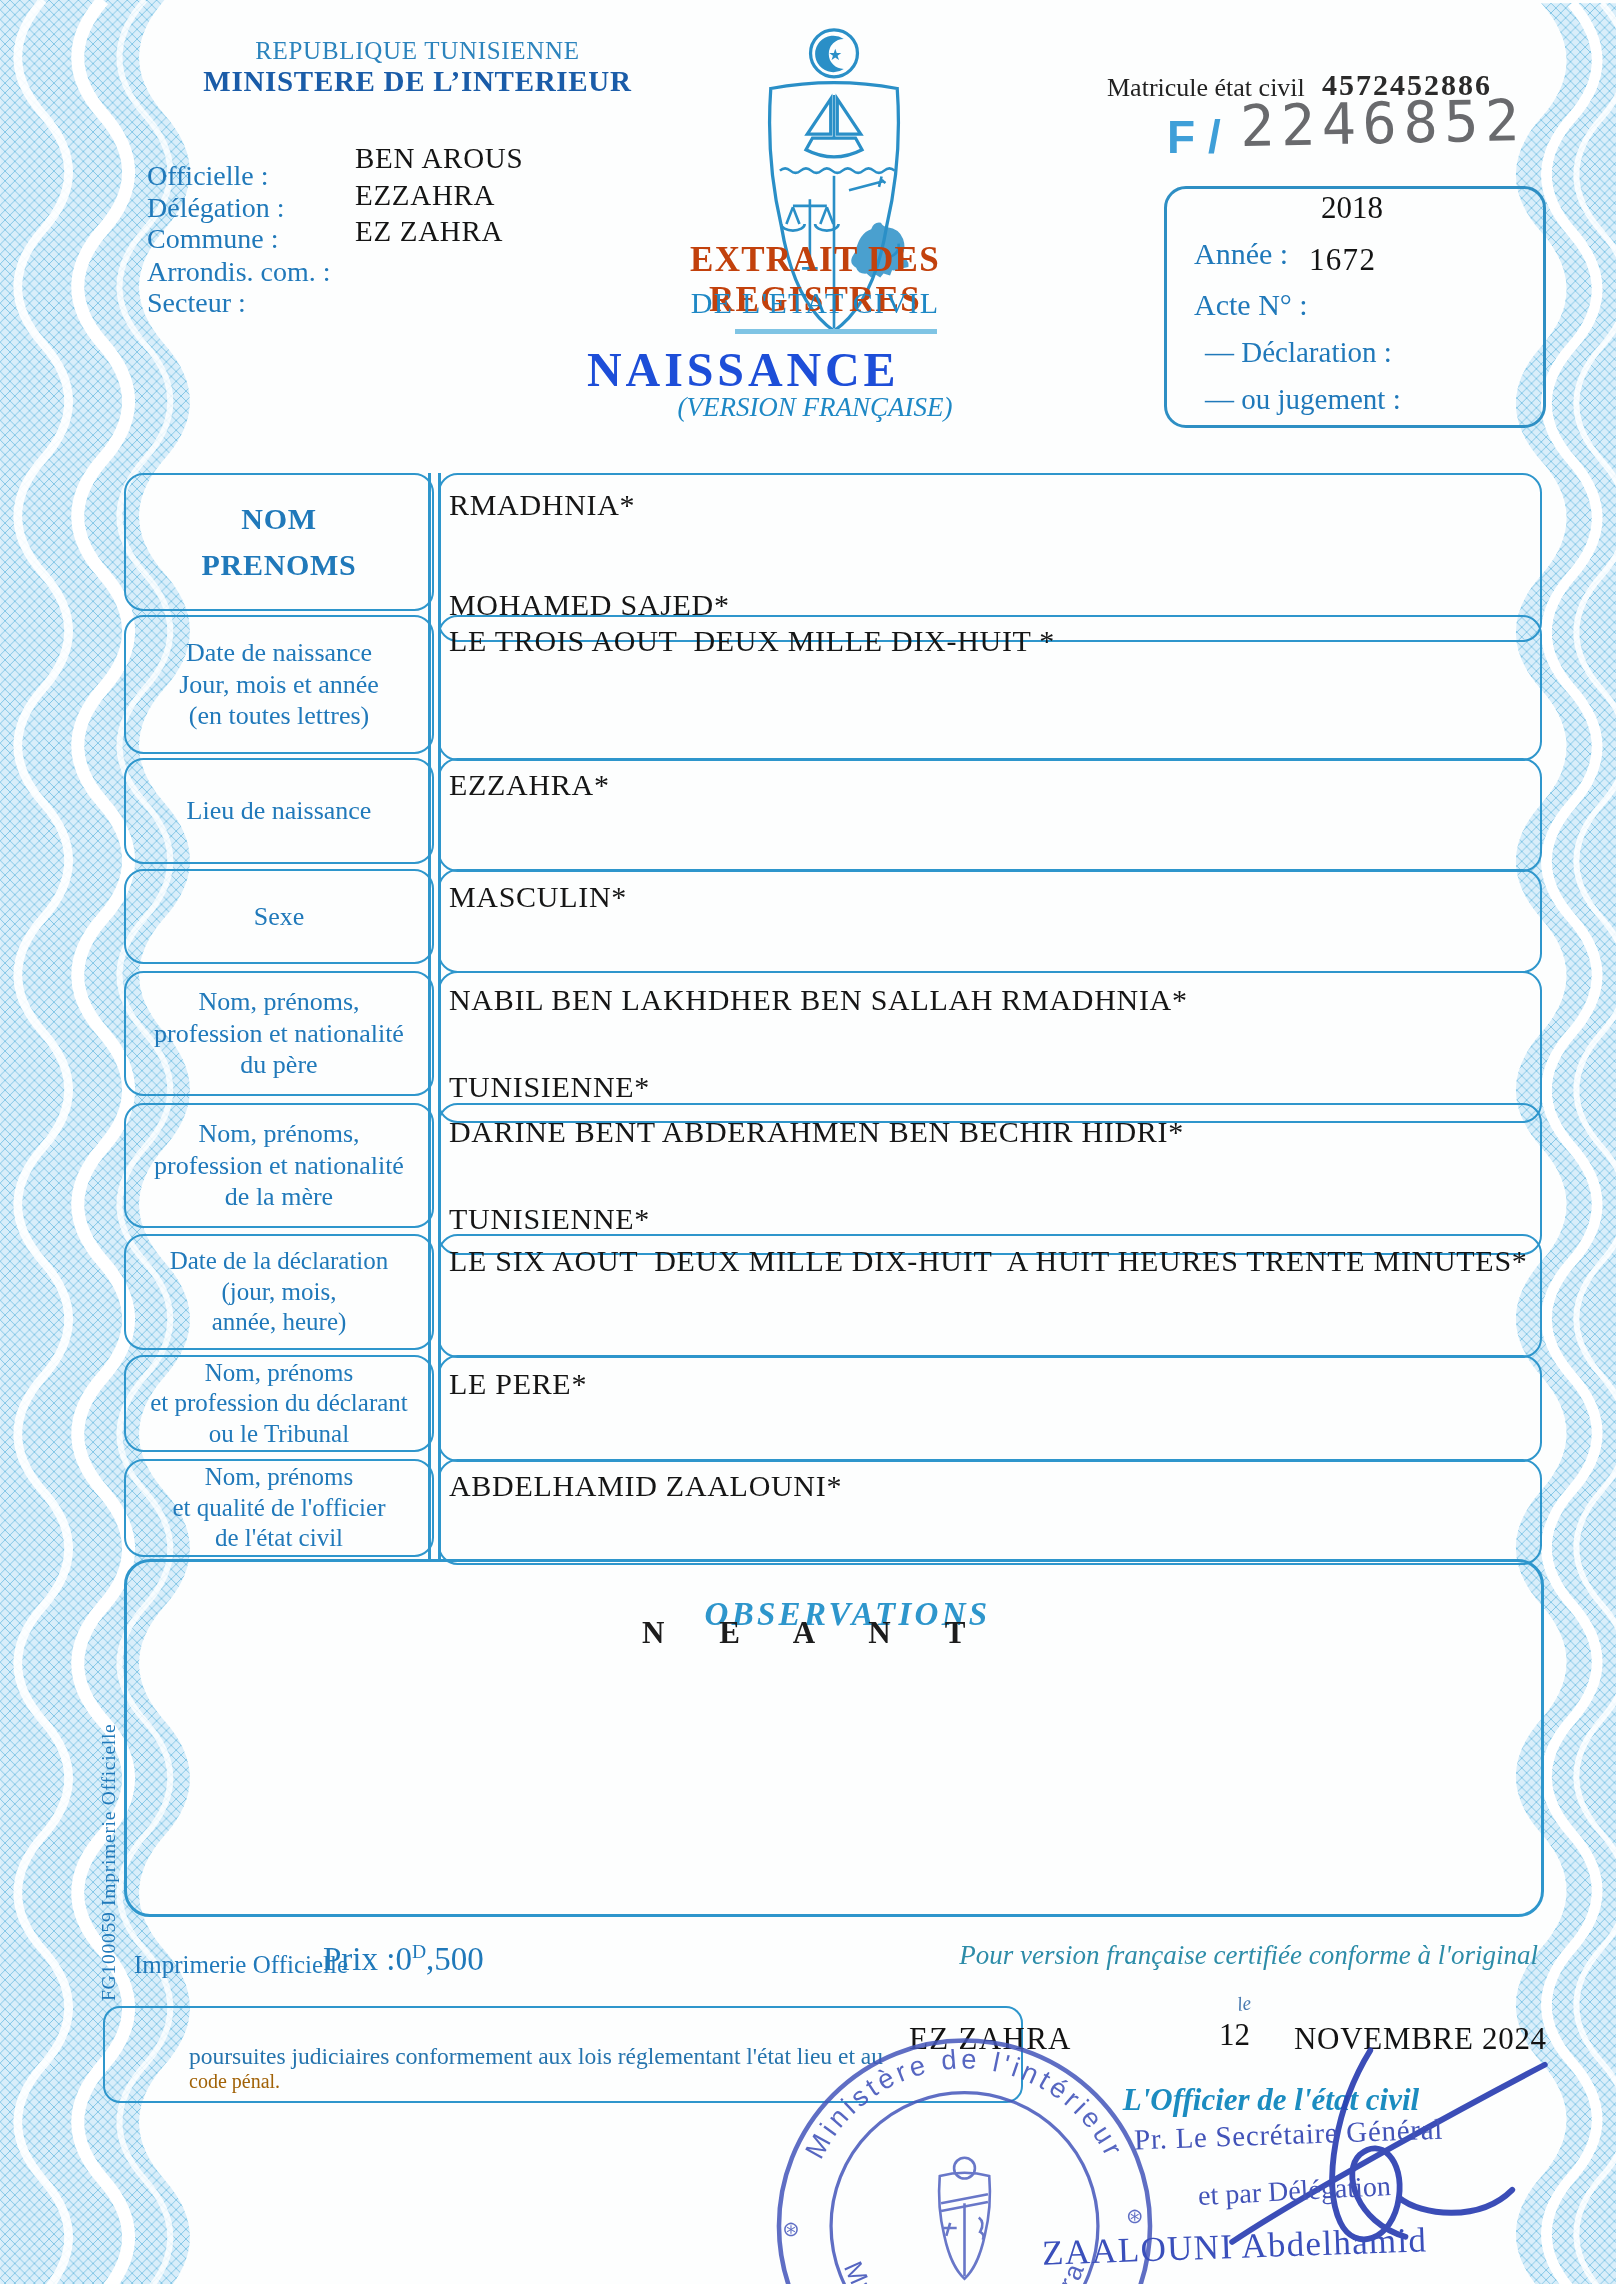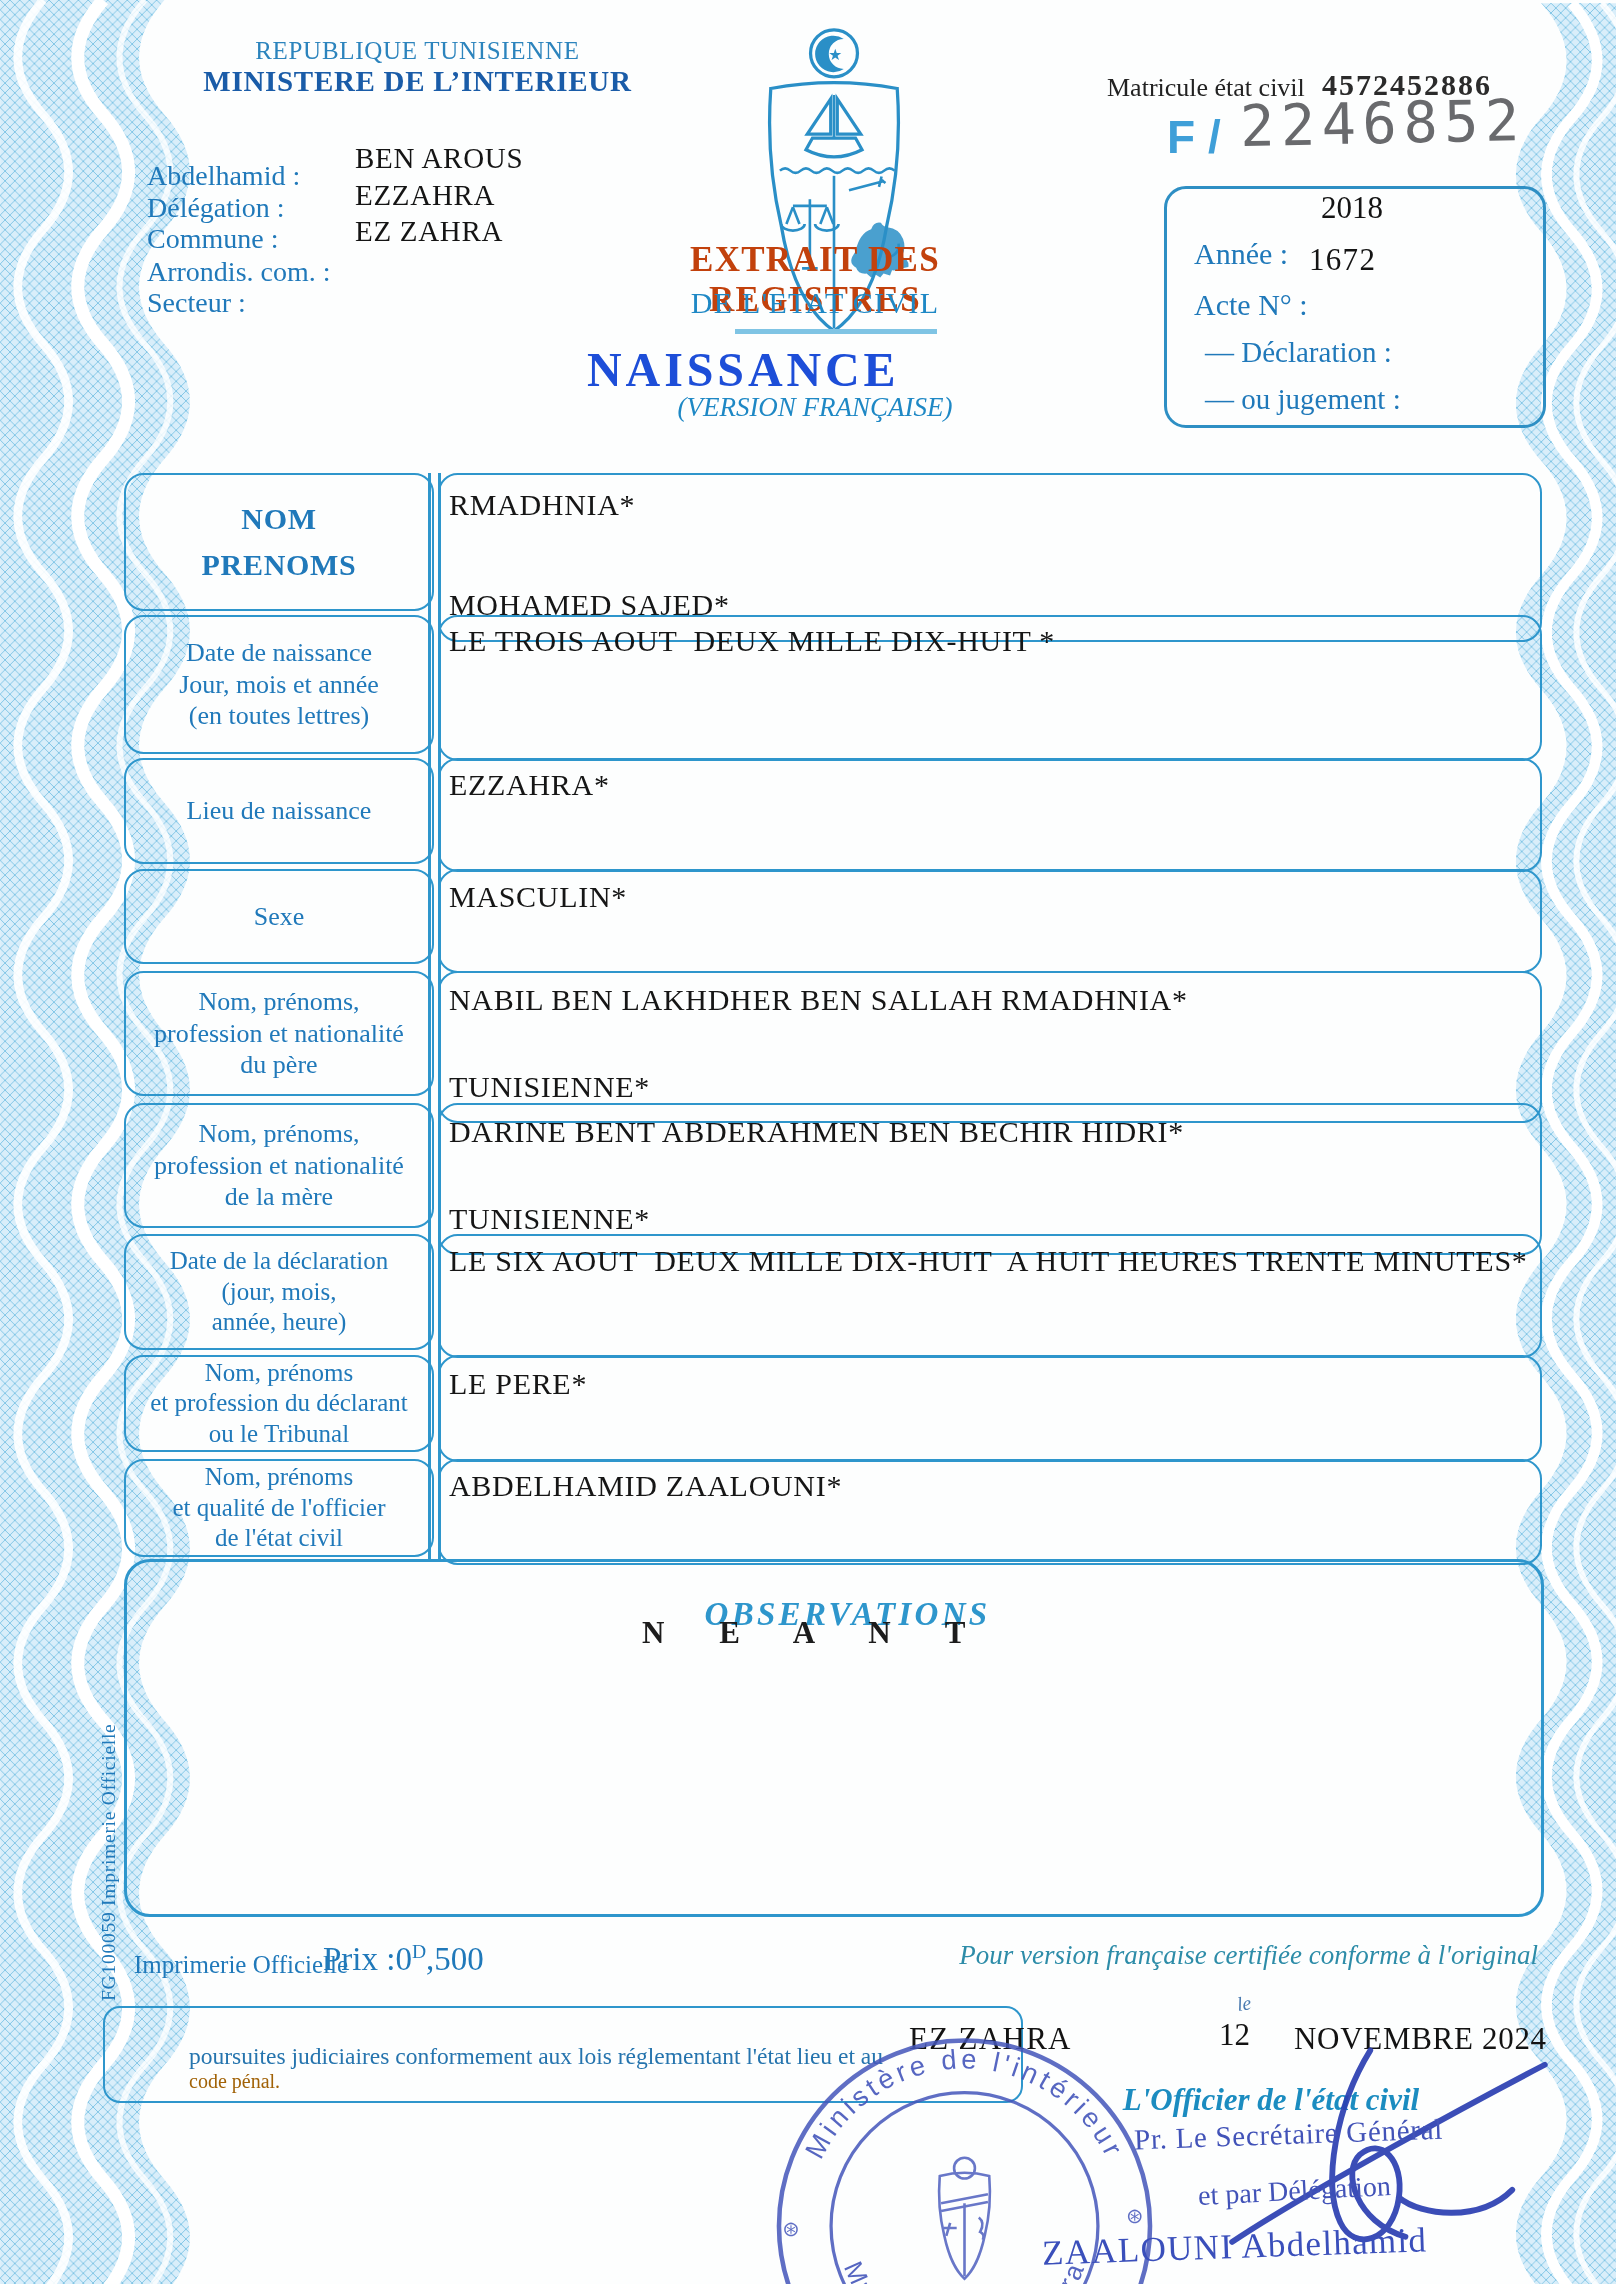--- a/index.html
+++ b/index.html
@@ -96,21 +96,21 @@
   </svg>
 
   <div class="abs rep">REPUBLIQUE TUNISIENNE</div>
   <div class="abs min">MINISTERE DE L’INTERIEUR</div>
 
   <div class="abs matricule-label">Matricule état civil</div>
   <div class="abs matricule-value">4572452886</div>
   <div class="abs fslash">F /</div>
   <div class="abs fnumber">2246852</div>
 
-  <div class="abs admin-label" style="top:160px;">Abdelhamid :</div>
+  <div class="abs admin-label" style="top:160px;">Officielle :</div>
   <div class="abs admin-label" style="top:192px;">Délégation :</div>
   <div class="abs admin-label" style="top:223px;">Commune :</div>
   <div class="abs admin-label" style="top:256px;">Arrondis. com. :</div>
   <div class="abs admin-label" style="top:287px;">Secteur :</div>
   <div class="abs admin-value" style="top:142px;">BEN AROUS</div>
   <div class="abs admin-value" style="top:179px;">EZZAHRA</div>
   <div class="abs admin-value" style="top:215px;">EZ ZAHRA</div>
 
   <svg class="abs" style="left:746px;top:22px;" width="176" height="352" viewBox="0 0 270 540">
     <g stroke="#2a8fc7" stroke-width="5" fill="none">

